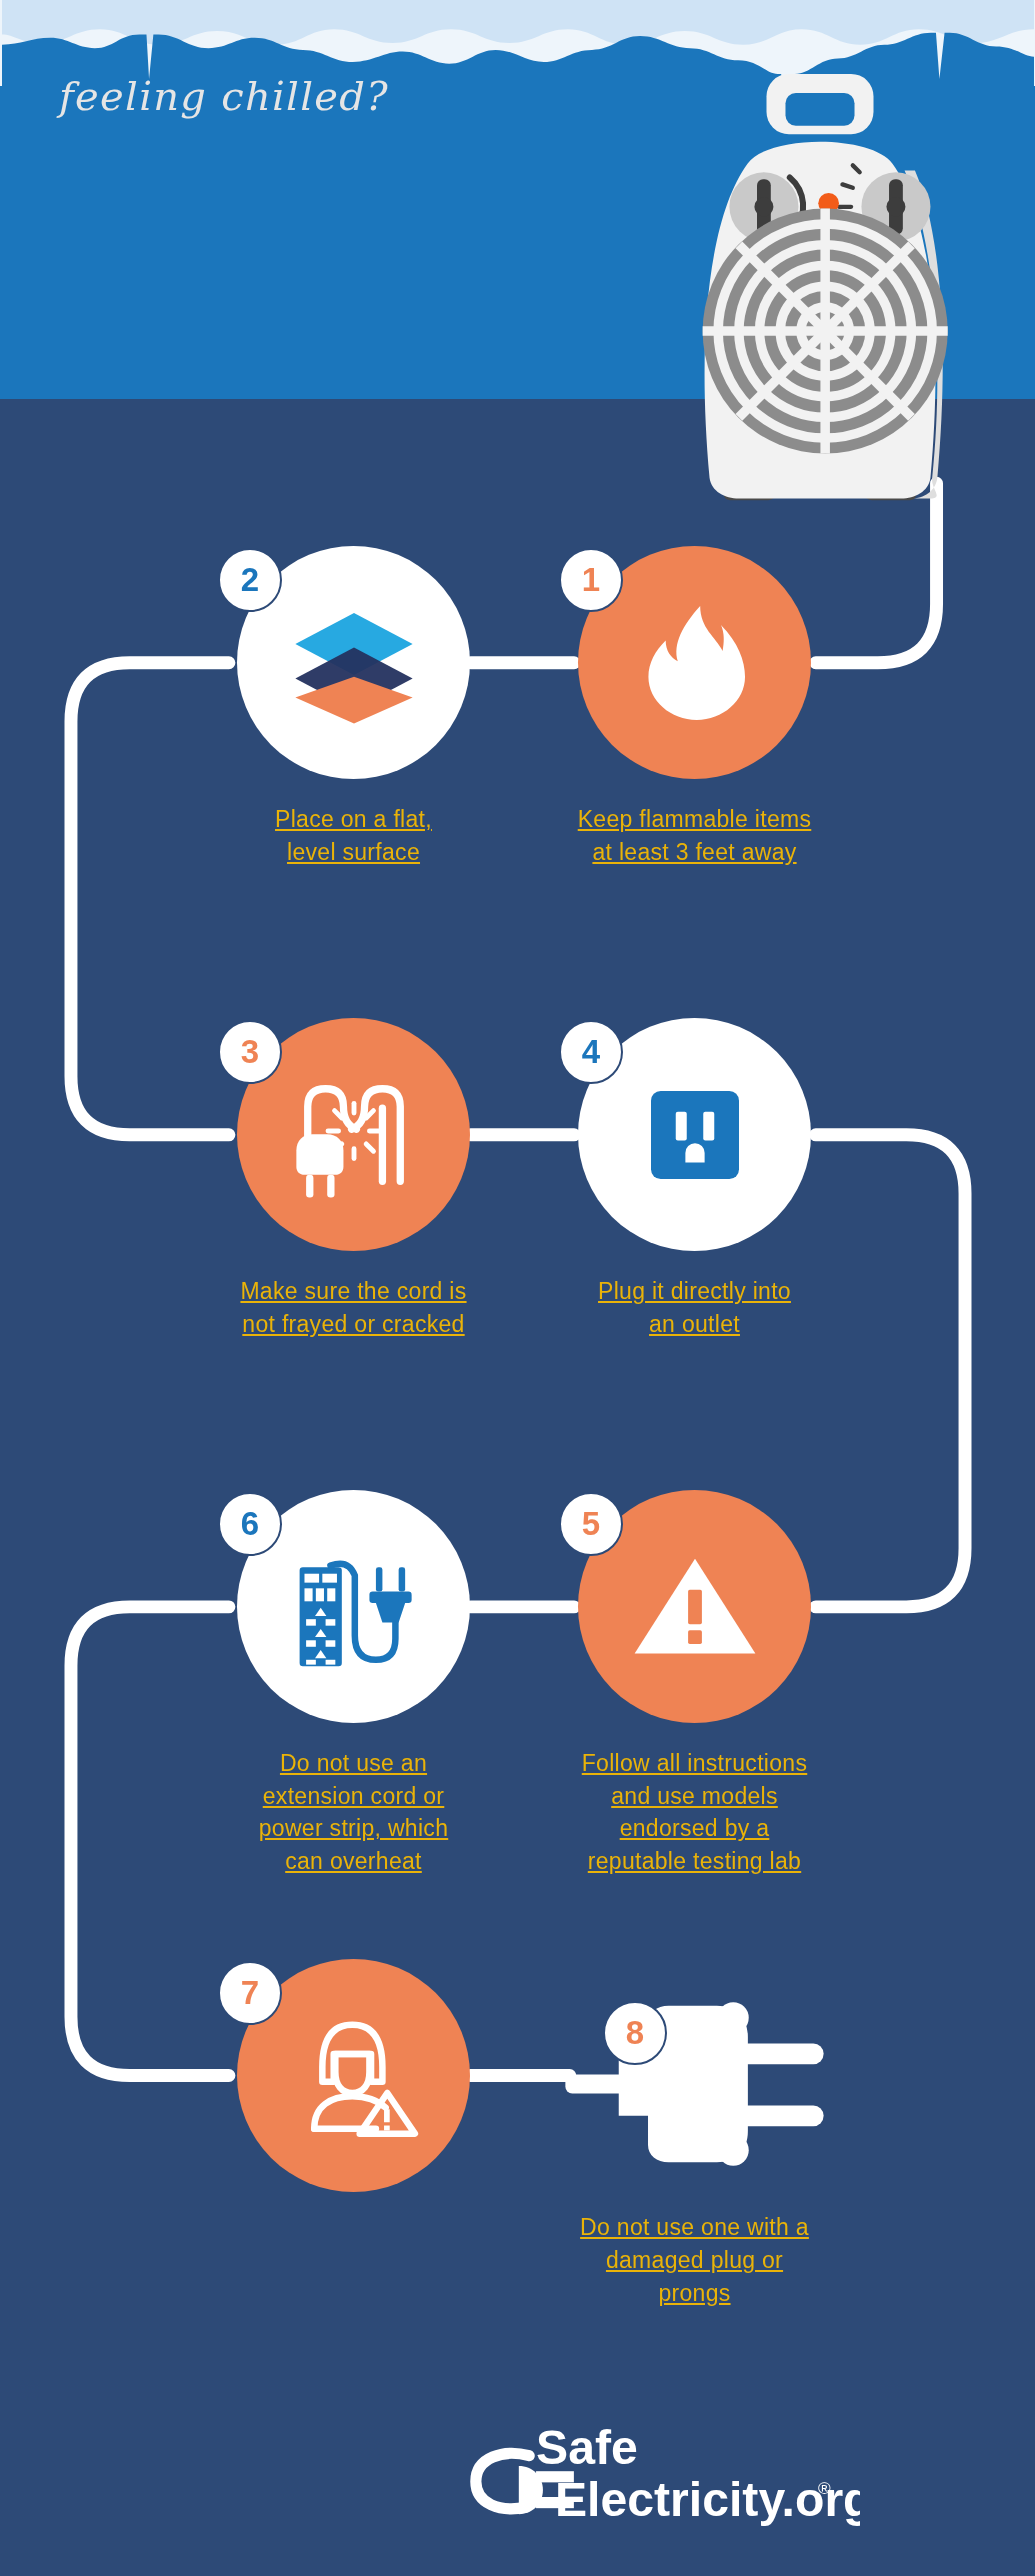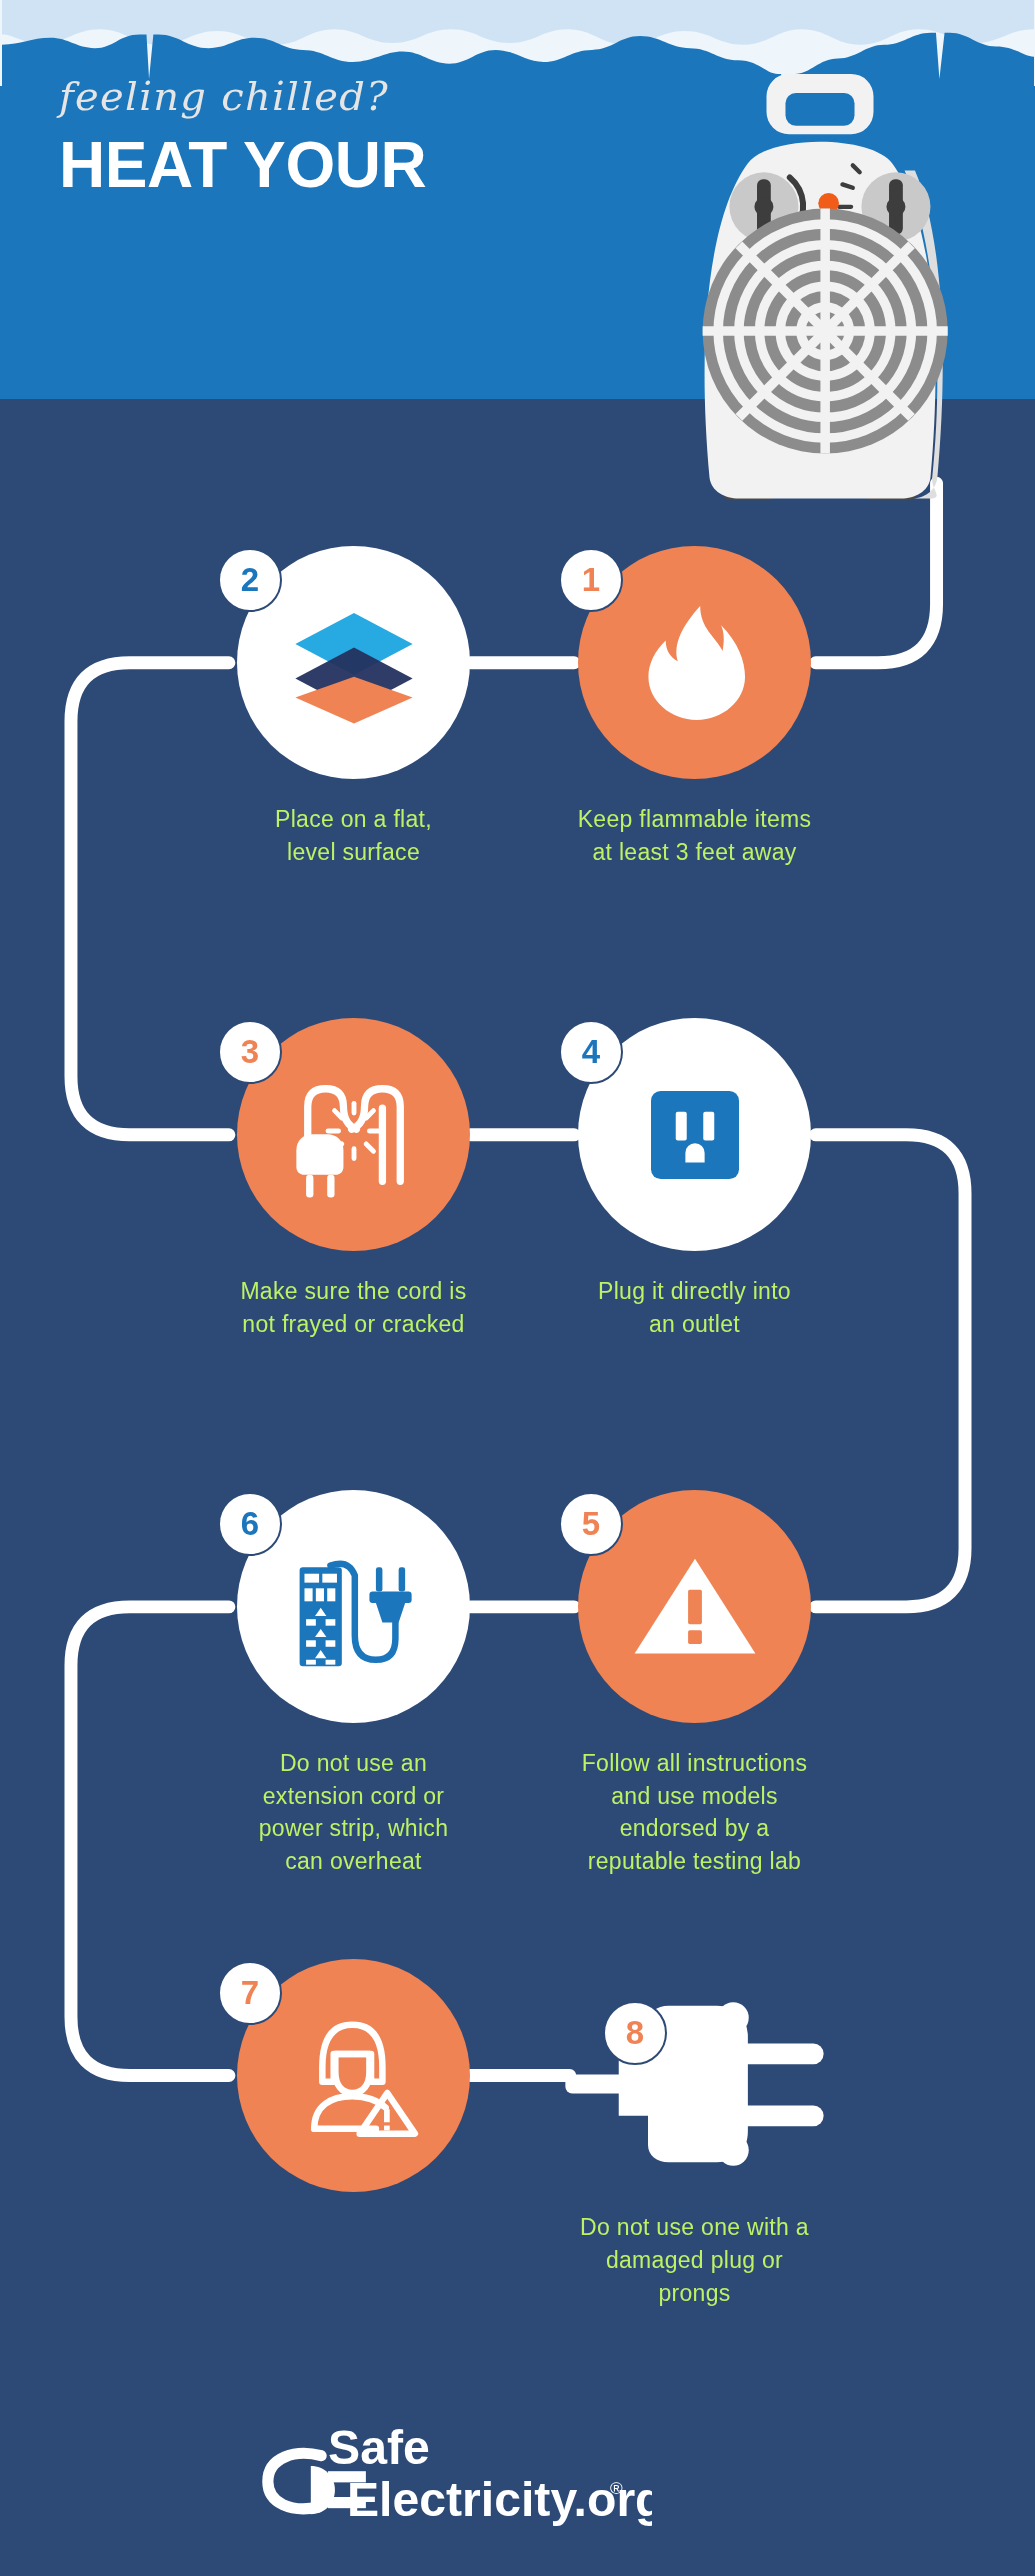--- a/index.html
+++ b/index.html
@@ -112,48 +112,49 @@
     justify-content: center;
     font-family: "Liberation Sans", sans-serif;
     font-weight: bold;
     font-size: 33px;
     z-index: 3;
   }
   .badge.num-blue   { color: #1b76bc; }
   .badge.num-orange { color: #ef8354; }
   .caption {
     margin-top: 24px;
-    color: #bef264;
+    color: #eab308;
     font-size: 23px;
     line-height: 1.42;
     font-family: "Liberation Sans", sans-serif;
     letter-spacing: 0.3px;
+    text-decoration: underline;
   }
   .icon-box { width: 138px; height: 138px; display: block; }
 
   
   .plug8 {
     position: absolute;
     width: 285px;
     text-align: center;
   }
   .plug8 .plugart {
     position: relative;
     width: 259px; height: 198px;
     margin: 17.3px auto 0;
   }
   .plug8 .badge { left: 38px; top: 15.5px; }
 
   
   .footer {
     position: absolute;
-    left: 15px; bottom: 36px;
+    left: 0; bottom: 36px;
     width: 860px;
     display: flex;
-    justify-content: center;
+    justify-content: flex-end;
     z-index: 6;
   }
   .logo { position: relative; width: 414px; height: 129px; }
 </style>
 </head>
 <body>
 
 <div id="poster">
 
   <div class="header-panel"></div>
@@ -201,21 +202,20 @@
         C940,86 950,68 972,68 C994,68 1004,52 1026,52
         C1048,52 1058,38 1080,38
         L1086,38 L1090,92 L1096,38 L1102,38
         C1124,38 1134,54 1156,54 C1178,54 1188,66 1200,66
         V100 Z"></path>
     </svg>
   </div>
 
   <div class="header-text">
     <div class="kicker">feeling chilled?</div>
-    <div class="headline">HEAT YOUR</div>
   </div>
 
   <svg class="cord-layer" viewBox="0 0 1200 2985">
     <g fill="none" stroke="#ffffff" stroke-width="15" stroke-linecap="round">
 
       <path d="M1085,560 L1085,700 Q1085,768 1017,768 L945,768"></path>
 
       <path d="M665,768 L545,768"></path>
 
       <path d="M265,768 L150,768 Q82,768 82,836 L82,1247 Q82,1315 150,1315 L265,1315"></path>

